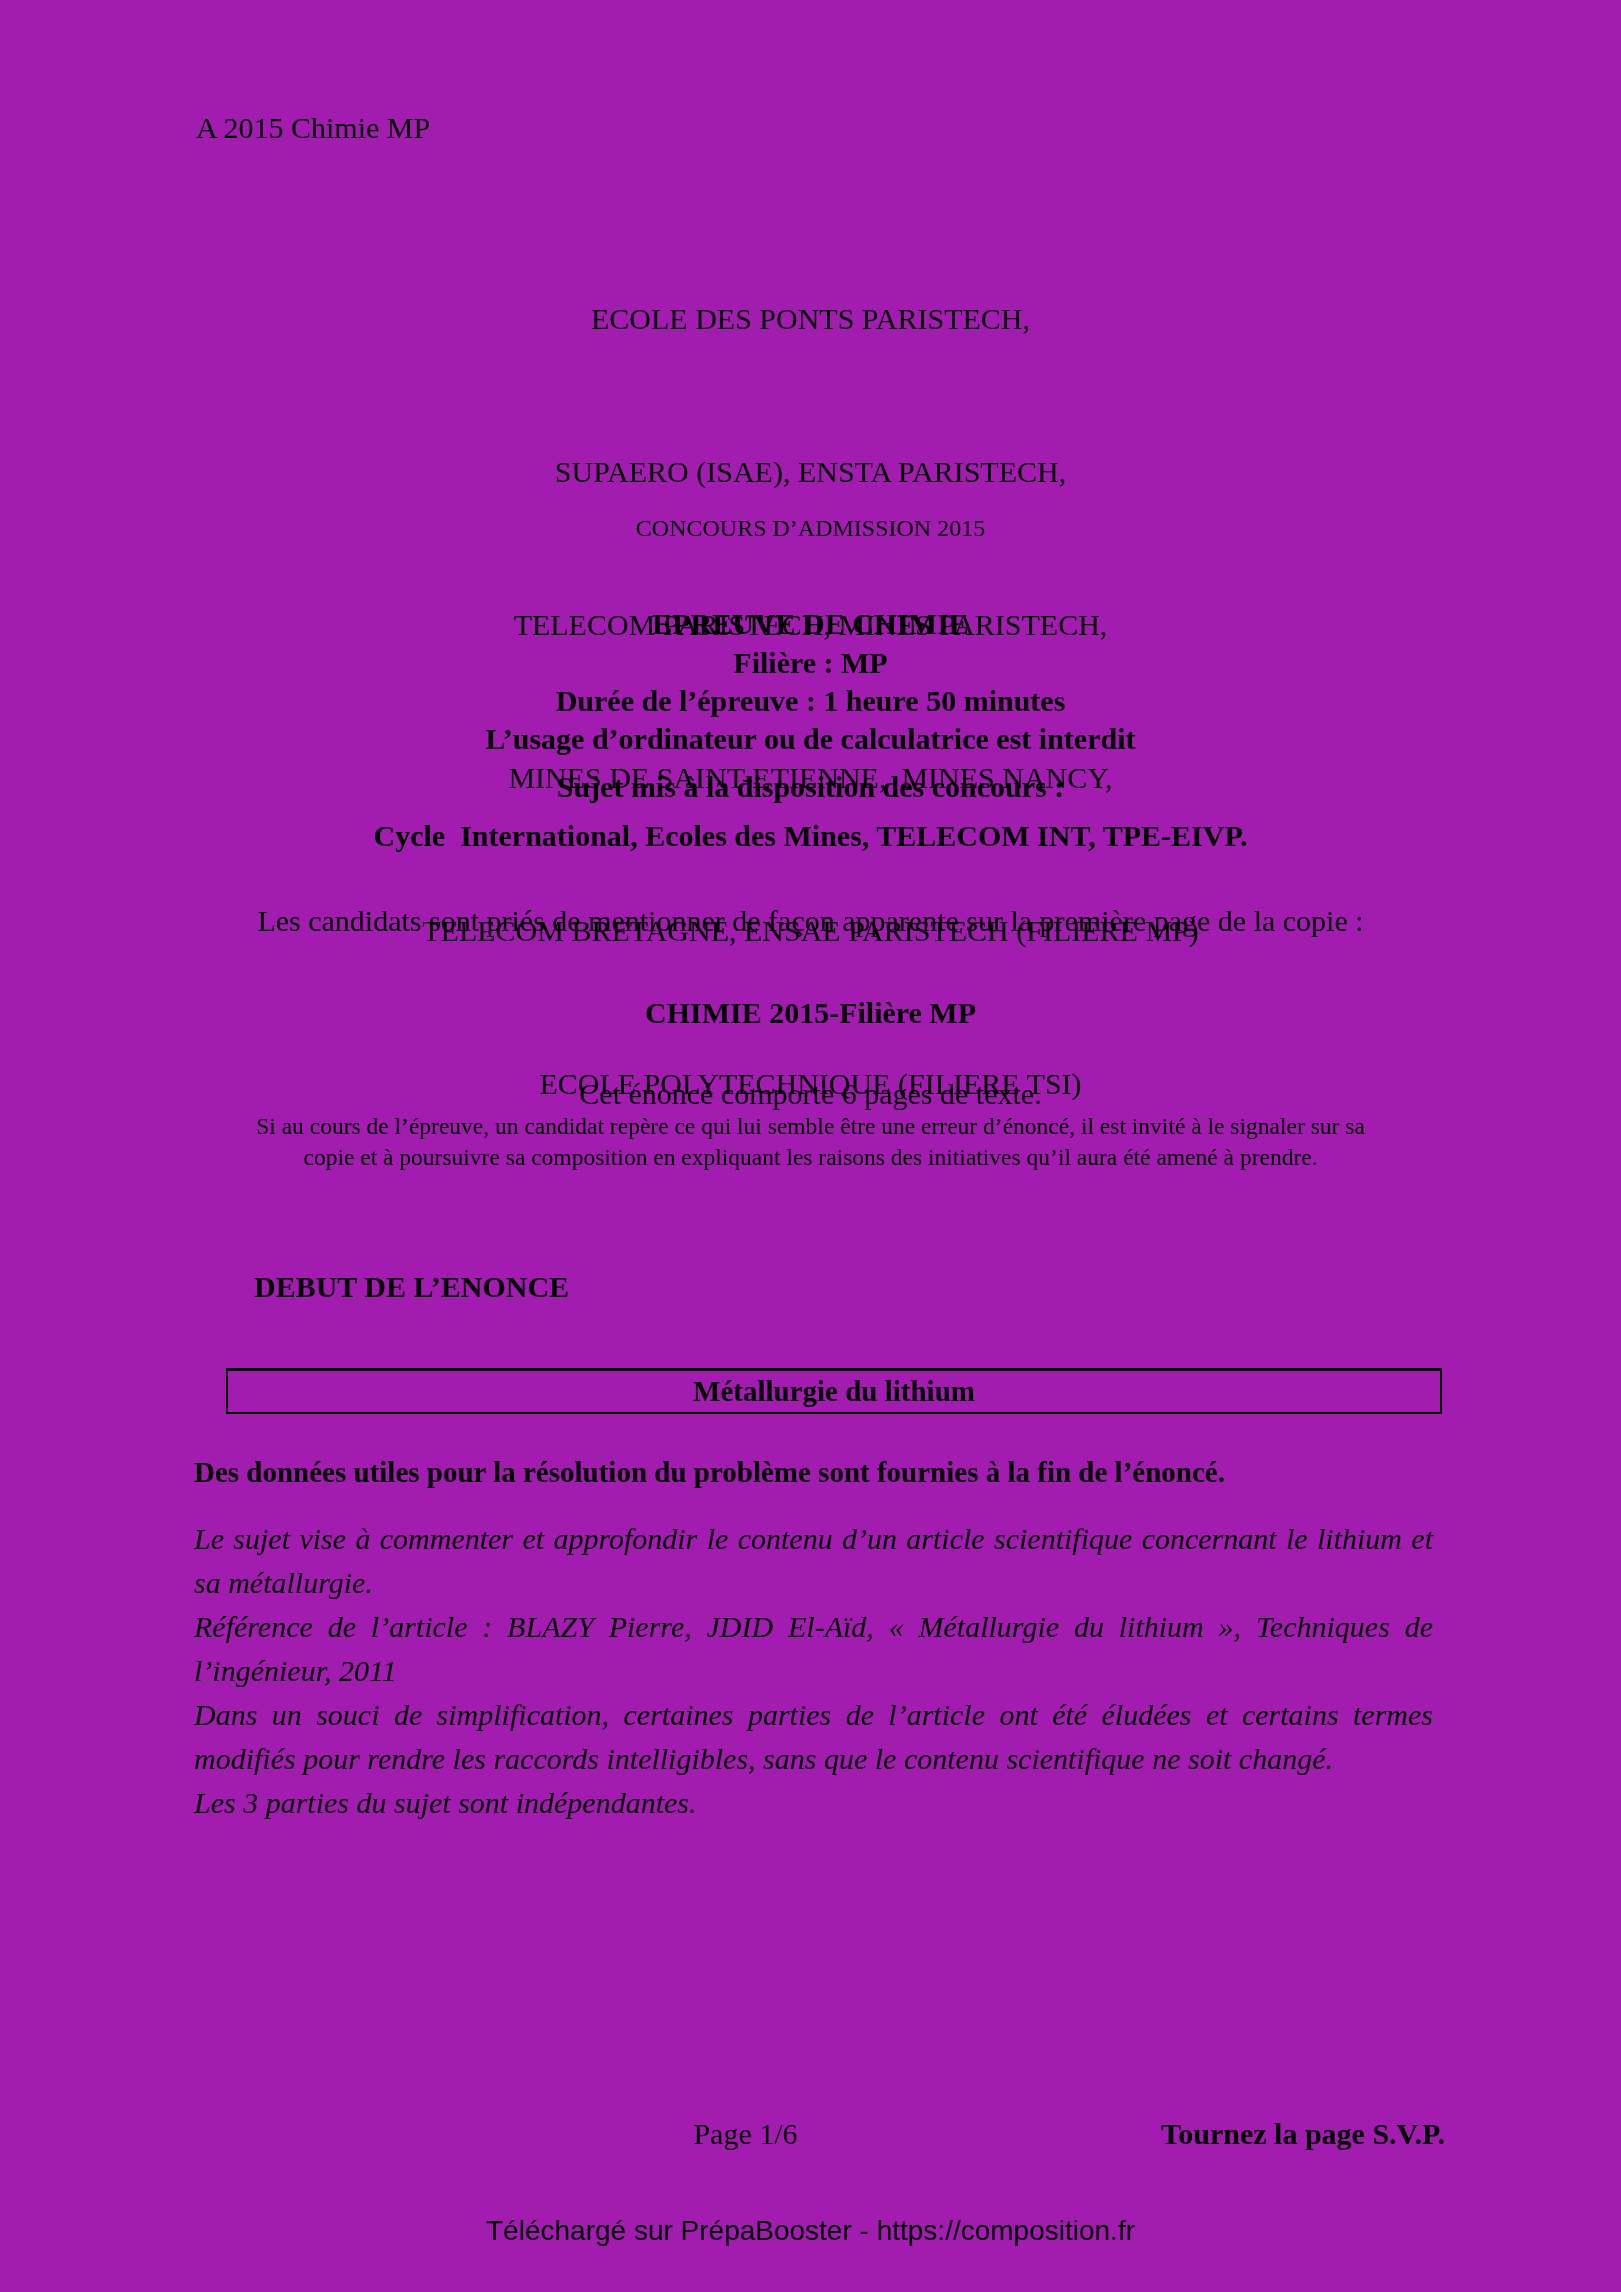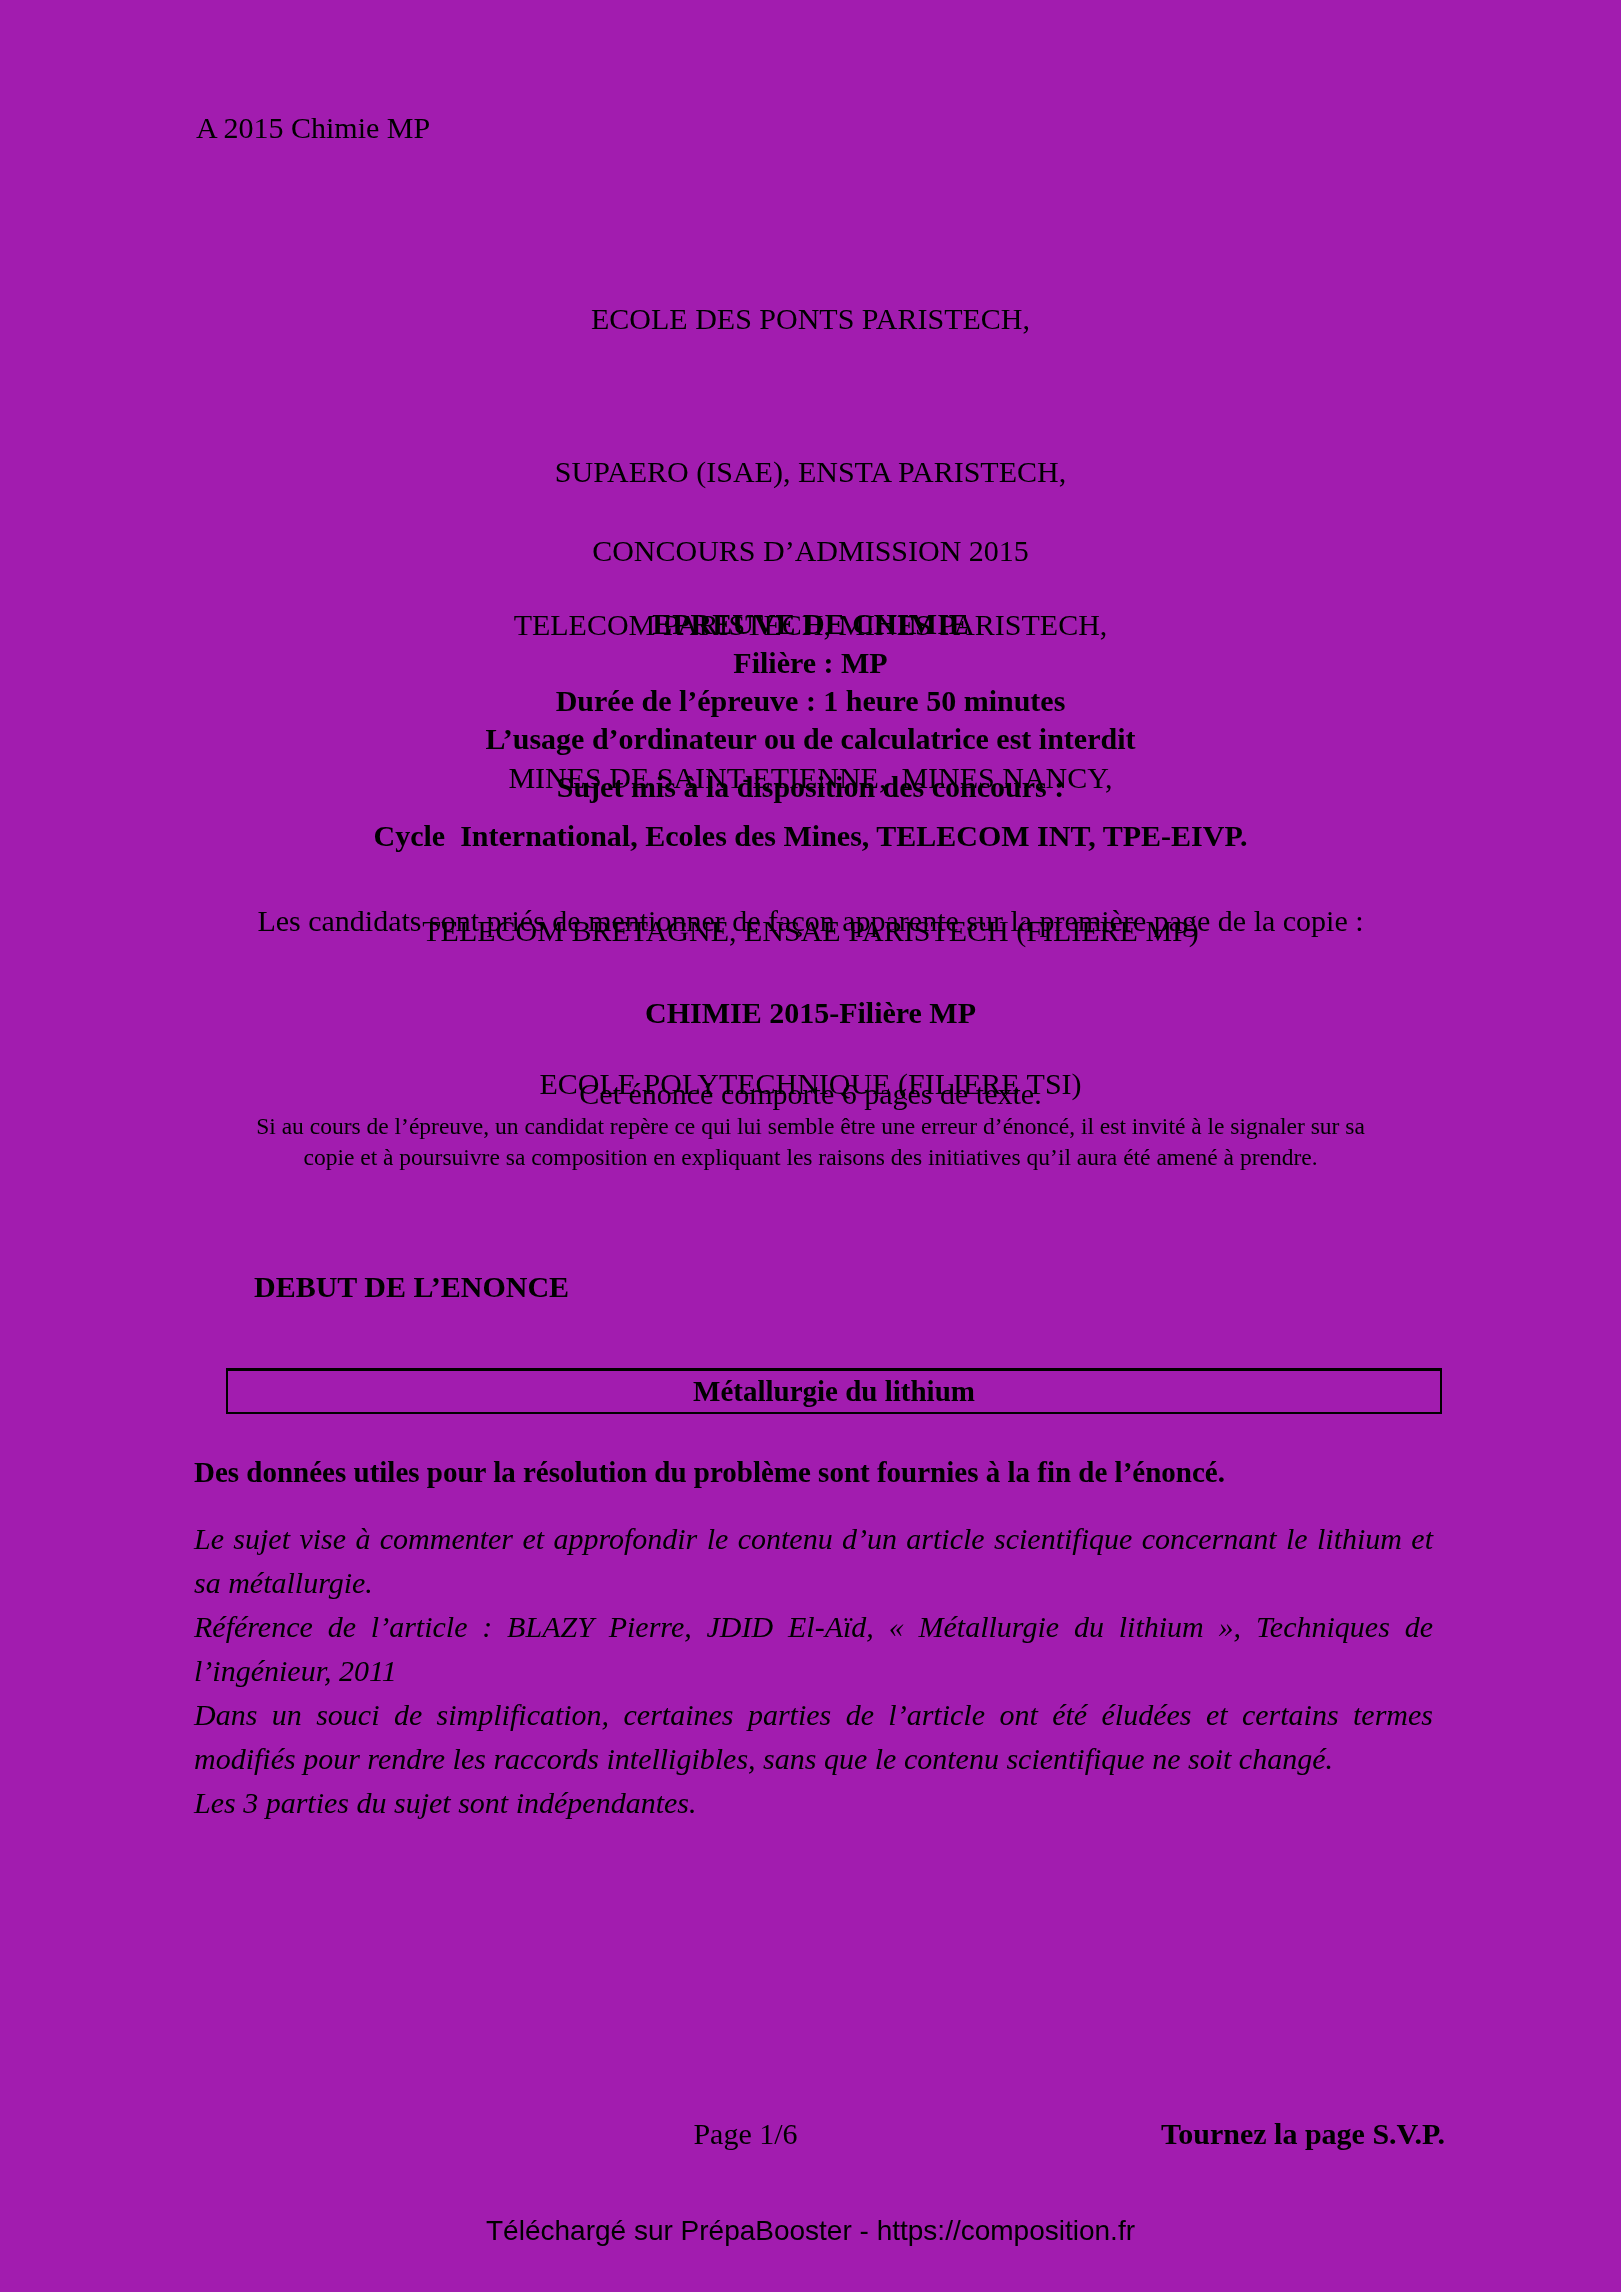--- a/index.html
+++ b/index.html
@@ -19,22 +19,22 @@
   .header-code {
     left: 196px; top: 110px;
     font-size: 30px; line-height: 35px;
   }
   .schools {
     top: 191px;
     font-size: 30px; line-height: 51px;
     white-space: pre-wrap;
   }
   .admission-title {
-    top: 532px;
-    font-size: 30px; line-height: 37px;
+    top: 510px;
+    font-size: 24px; line-height: 37px;
   }
   .bold-line { font-weight: bold; font-size: 30px; line-height: 38px; white-space: pre-wrap; }
   .exam-title    { top: 605px; }
   .exam-filiere  { top: 644px; }
   .exam-duration { top: 682px; }
   .exam-nocalc   { top: 720px; }
   .exam-avail    { top: 768px; }
   .exam-list     { top: 817px; }
 
   .candidates-note {

